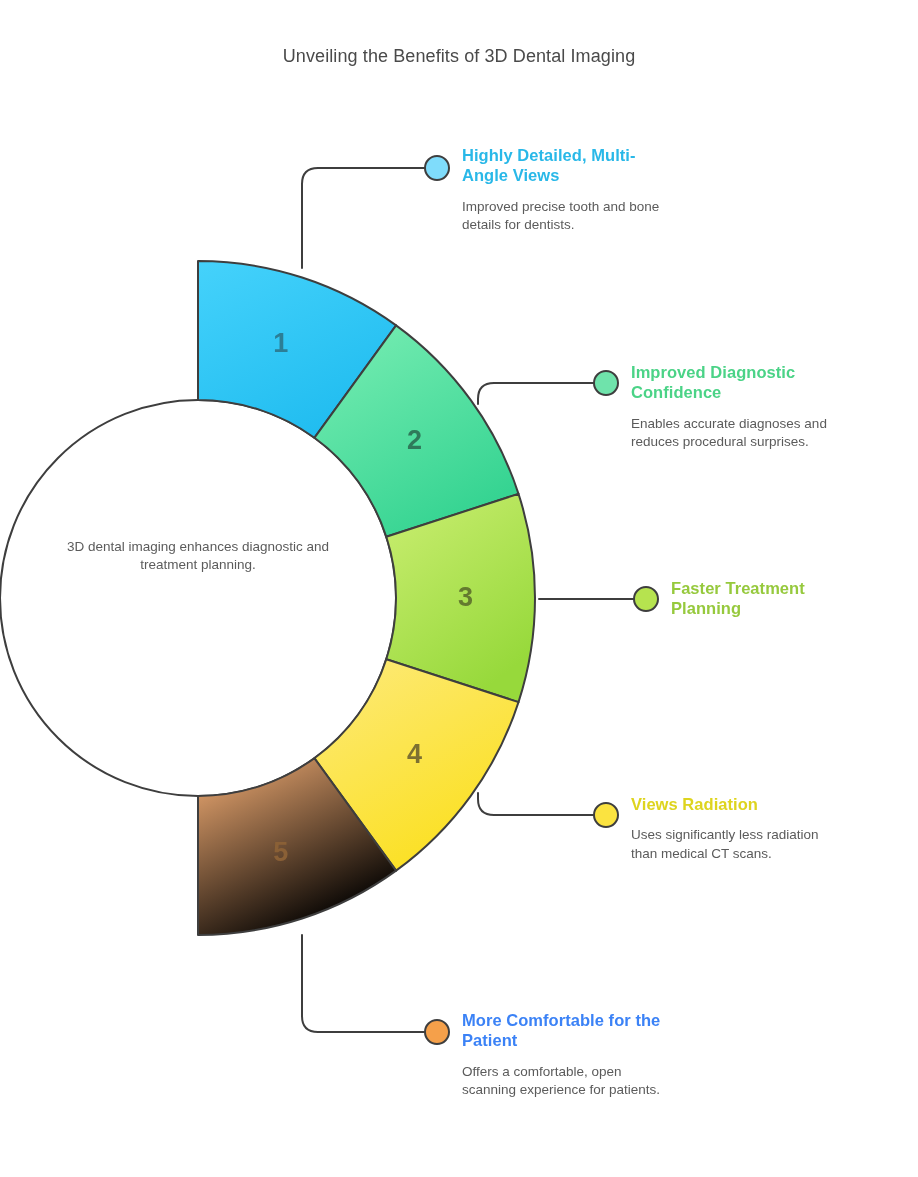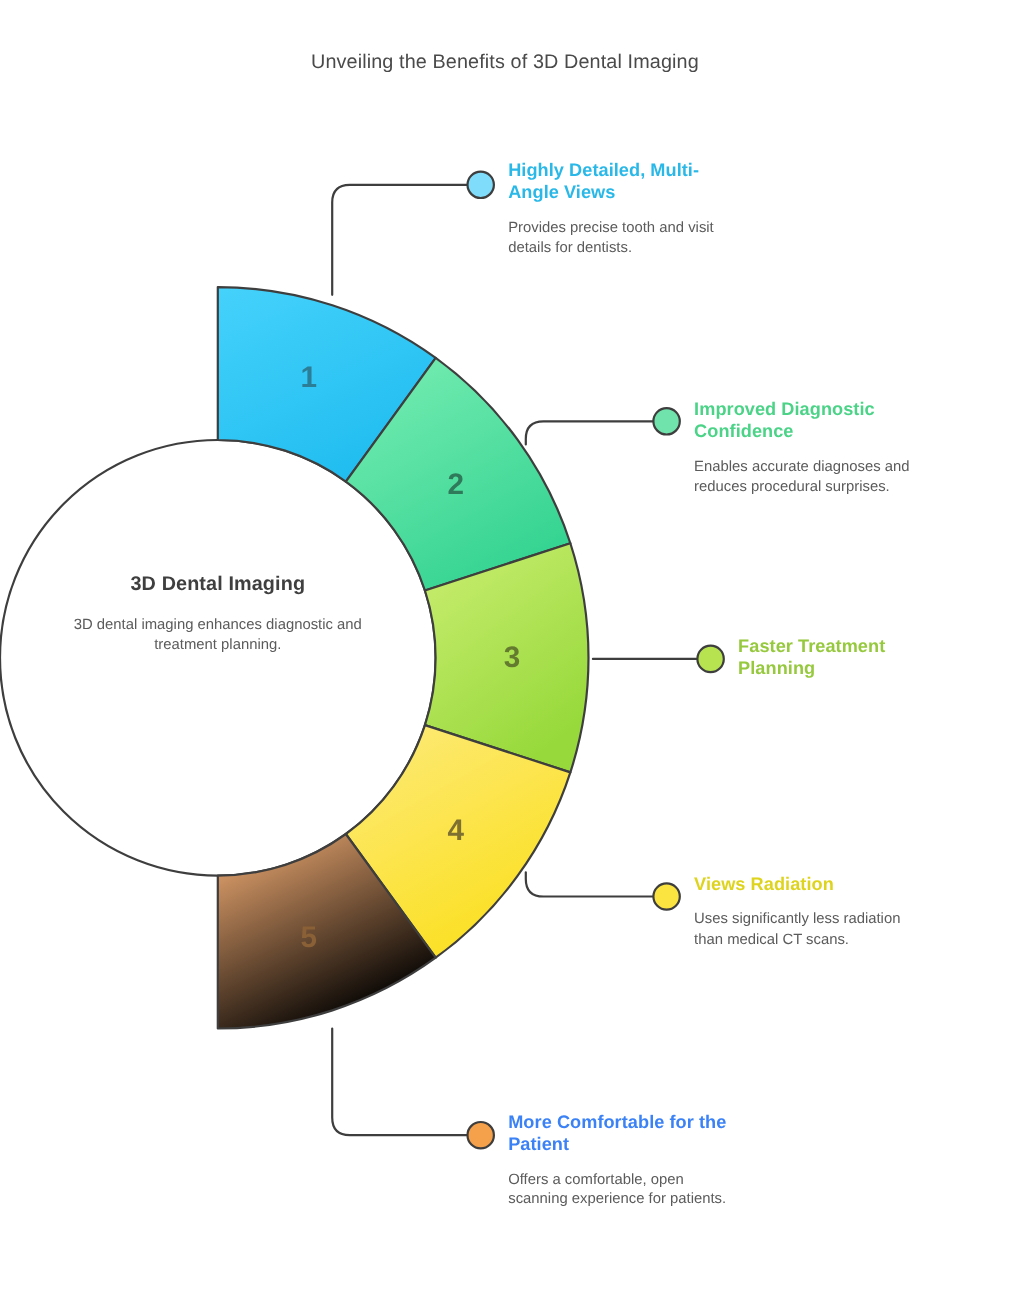--- a/index.html
+++ b/index.html
@@ -112,28 +112,27 @@
     <g id="dots">
         <circle cx="437" cy="168" r="12" fill="#7fdcfb" stroke="#3e3e3e" stroke-width="2"></circle>
         <circle cx="606" cy="383" r="12" fill="#6fe3ab" stroke="#3e3e3e" stroke-width="2"></circle>
         <circle cx="646" cy="599" r="12" fill="#b6e34f" stroke="#3e3e3e" stroke-width="2"></circle>
         <circle cx="606" cy="815" r="12" fill="#fbe340" stroke="#3e3e3e" stroke-width="2"></circle>
         <circle cx="437" cy="1032" r="12" fill="#f5a04a" stroke="#3e3e3e" stroke-width="2"></circle>
       </g>
   </svg>
 
   <div class="hub">
-    <div class="hub-title">3D Dental Imaging</div>
     <div class="hub-desc">3D dental imaging enhances diagnostic and treatment planning.</div>
   </div>
 
   <div id="callouts">
       <div class="callout" style="left: 462px; top: 145px; width: 205px;">
         <div class="callout-title" style="color: rgb(41, 184, 232);">Highly Detailed, Multi-Angle Views</div>
-        <div class="callout-desc">Provides precise tooth and visit details for dentists.</div>
+        <div class="callout-desc">Improved precise tooth and bone details for dentists.</div>
       </div>
       <div class="callout" style="left: 631px; top: 362px; width: 205px;">
         <div class="callout-title" style="color: rgb(75, 211, 135);">Improved Diagnostic Confidence</div>
         <div class="callout-desc">Enables accurate diagnoses and reduces procedural surprises.</div>
       </div>
       <div class="callout" style="left: 671px; top: 578px; width: 205px;">
         <div class="callout-title" style="color: rgb(150, 201, 61);">Faster Treatment Planning</div>
       </div>
       <div class="callout" style="left: 631px; top: 794px; width: 205px;">
         <div class="callout-title" style="color: rgb(222, 212, 30);">Views Radiation</div>

